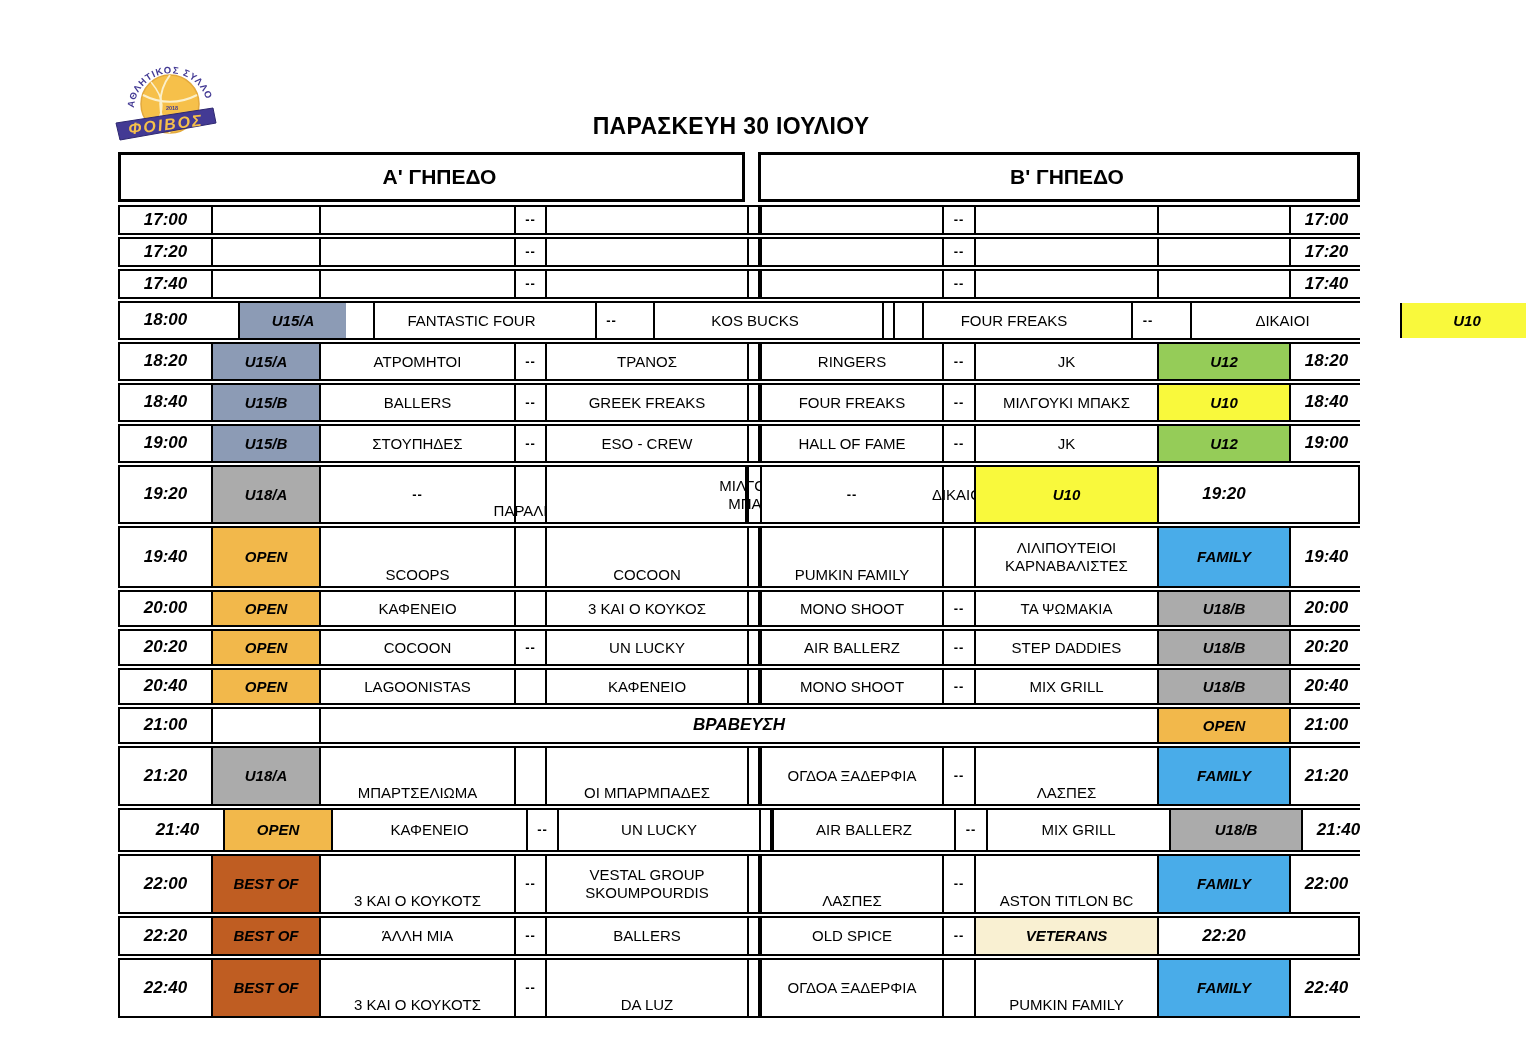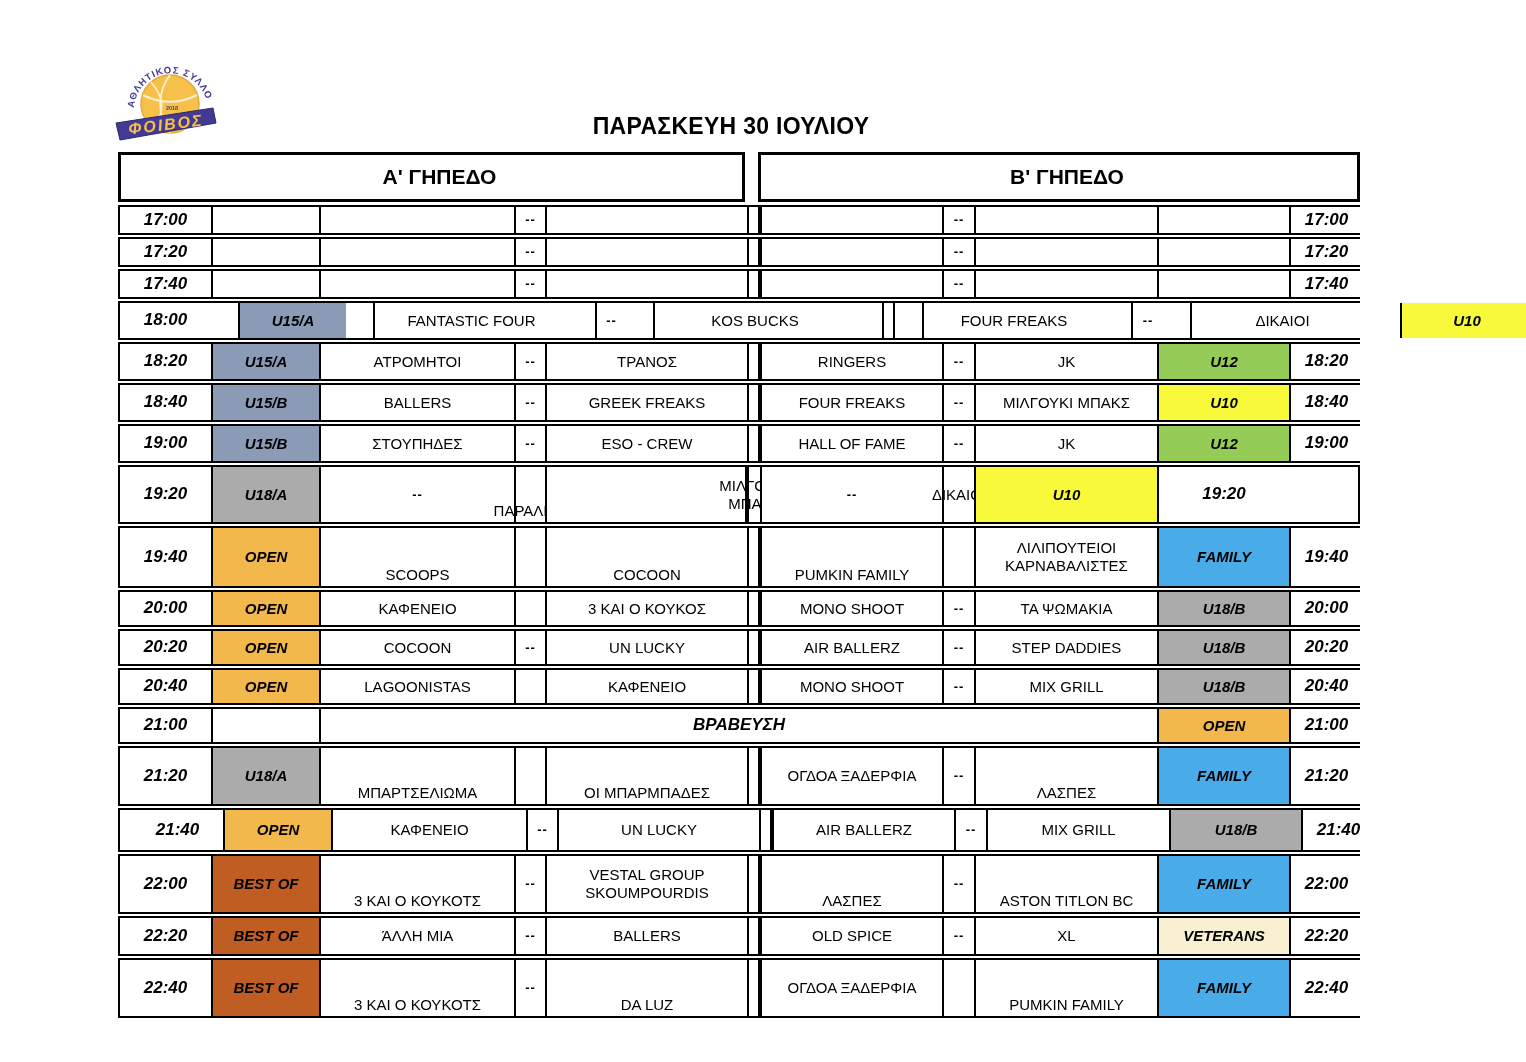--- a/index.html
+++ b/index.html
@@ -272,21 +272,20 @@
         </div>
         <div class="row" style="height: 36px;">
           <div class="cell time">22:20</div>
           <div class="cell badge" style="background: rgb(191, 93, 34);">BEST OF</div>
           <div class="cell team">ΆΛΛΗ ΜΙΑ</div>
           <div class="cell dash">--</div>
           <div class="cell team">BALLERS</div>
           <div class="cell gap"></div>
           <div class="cell team">OLD SPICE</div>
           <div class="cell dash">--</div>
-          <div class="cell team">XL</div>
           <div class="cell badge" style="background: rgb(249, 240, 210);">VETERANS</div>
           <div class="cell time">22:20</div>
         </div>
         <div class="row" style="height: 56px;">
           <div class="cell time">22:40</div>
           <div class="cell badge" style="background: rgb(191, 93, 34);">BEST OF</div>
           <div class="cell team bottom">3 ΚΑΙ Ο ΚΟΥΚΟΤΣ</div>
           <div class="cell dash">--</div>
           <div class="cell team bottom">DA LUZ</div>
           <div class="cell gap"></div>

